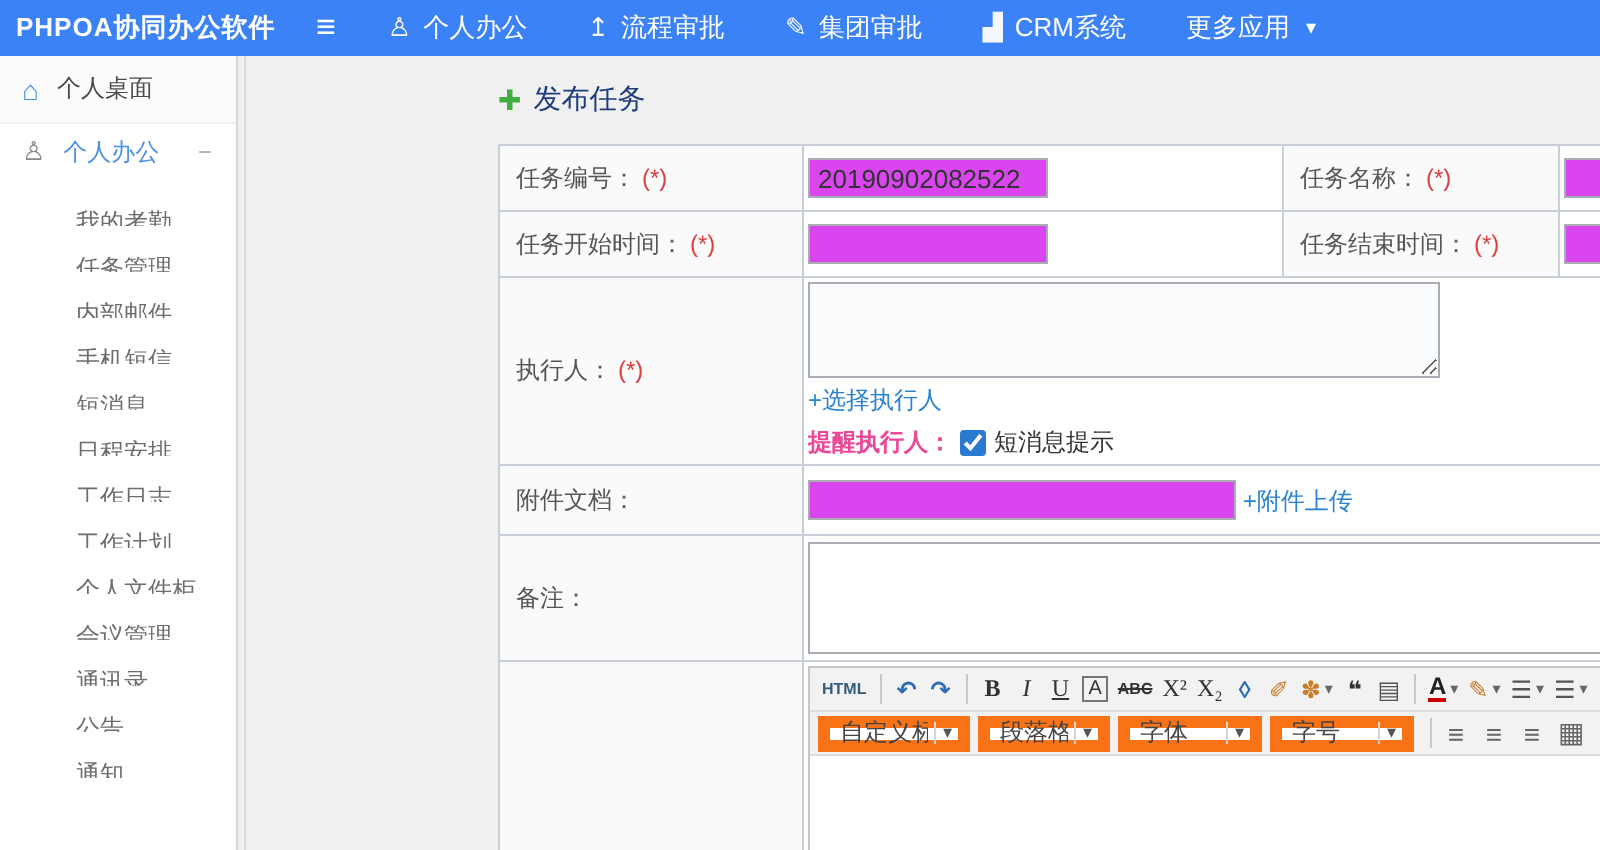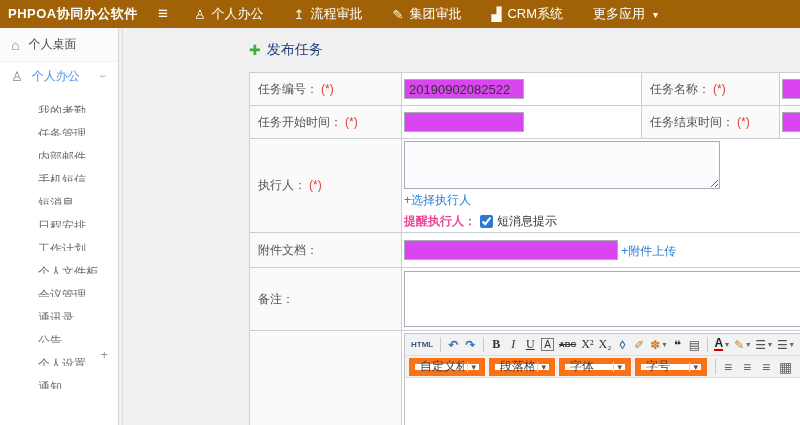--- a/index.html
+++ b/index.html
@@ -1,21 +1,21 @@
 <!DOCTYPE html>
 <html><head>
 <meta charset="utf-8">
 <style>
   * { margin:0; padding:0; box-sizing:border-box; }
   html,body { background:#fff; }
   body { font-family:"Liberation Sans","DejaVu Sans",sans-serif; }
   .page { position:relative; width:800px; height:425px; overflow:hidden; background:#f0f0f1; font-size:12px; color:#555; }
 
   
-  .topbar { position:absolute; top:0; left:0; width:800px; height:28px; background:#a16207; display:flex; align-items:center; color:#fff; z-index:5; }
+  .topbar { position:absolute; top:0; left:0; width:800px; height:28px; background:#3b82f6; display:flex; align-items:center; color:#fff; z-index:5; }
   .logo { font-weight:bold; font-size:13px; padding-left:8px; width:158px; letter-spacing:0.5px; }
   .hamburger { font-size:17px; line-height:26px; margin-right:26px; cursor:pointer; }
   .topnav { display:flex; align-items:center; gap:30px; }
   .topnav-item { display:flex; align-items:center; gap:6px; color:#fff; font-size:13px; cursor:pointer; text-decoration:none; white-space:nowrap; }
   .nav-ico { font-size:13px; opacity:0.95; }
   .nav-caret { font-size:10px; margin-left:2px; }
 
   
   .sidebar { position:absolute; top:28px; left:0; width:119px; height:397px; background:#fff; border-right:1px solid #d6d6d6; z-index:4; }
   .side-desktop { height:34px; display:flex; align-items:center; gap:9px; padding-left:11px; background:#fbfbfb; border-bottom:1px solid #f0f0f0; color:#4a4a4a; cursor:pointer; }
@@ -165,20 +165,24 @@
         <div class="side-item">
           <span class="side-item-label">短消息</span>
 
         </div>
 
         <div class="side-item">
           <span class="side-item-label">日程安排</span>
 
         </div>
 
+        <div class="side-item">
+          <span class="side-item-label">工作日志</span>
+
+        </div>
 
         <div class="side-item">
           <span class="side-item-label">工作计划</span>
 
         </div>
 
         <div class="side-item">
           <span class="side-item-label">个人文件柜</span>
 
         </div>
@@ -191,24 +195,20 @@
         <div class="side-item">
           <span class="side-item-label">通讯录</span>
 
         </div>
 
         <div class="side-item">
           <span class="side-item-label">公告</span>
 
         </div>
 
-        <div class="side-item">
-          <span class="side-item-label">个人设置</span>
-          <span class="side-plus">+</span>
-        </div>
 
         <div class="side-item">
           <span class="side-item-label">通知</span>
 
         </div>
       </div>
   </aside>
 
   <section class="main">
     <div class="form-title">

